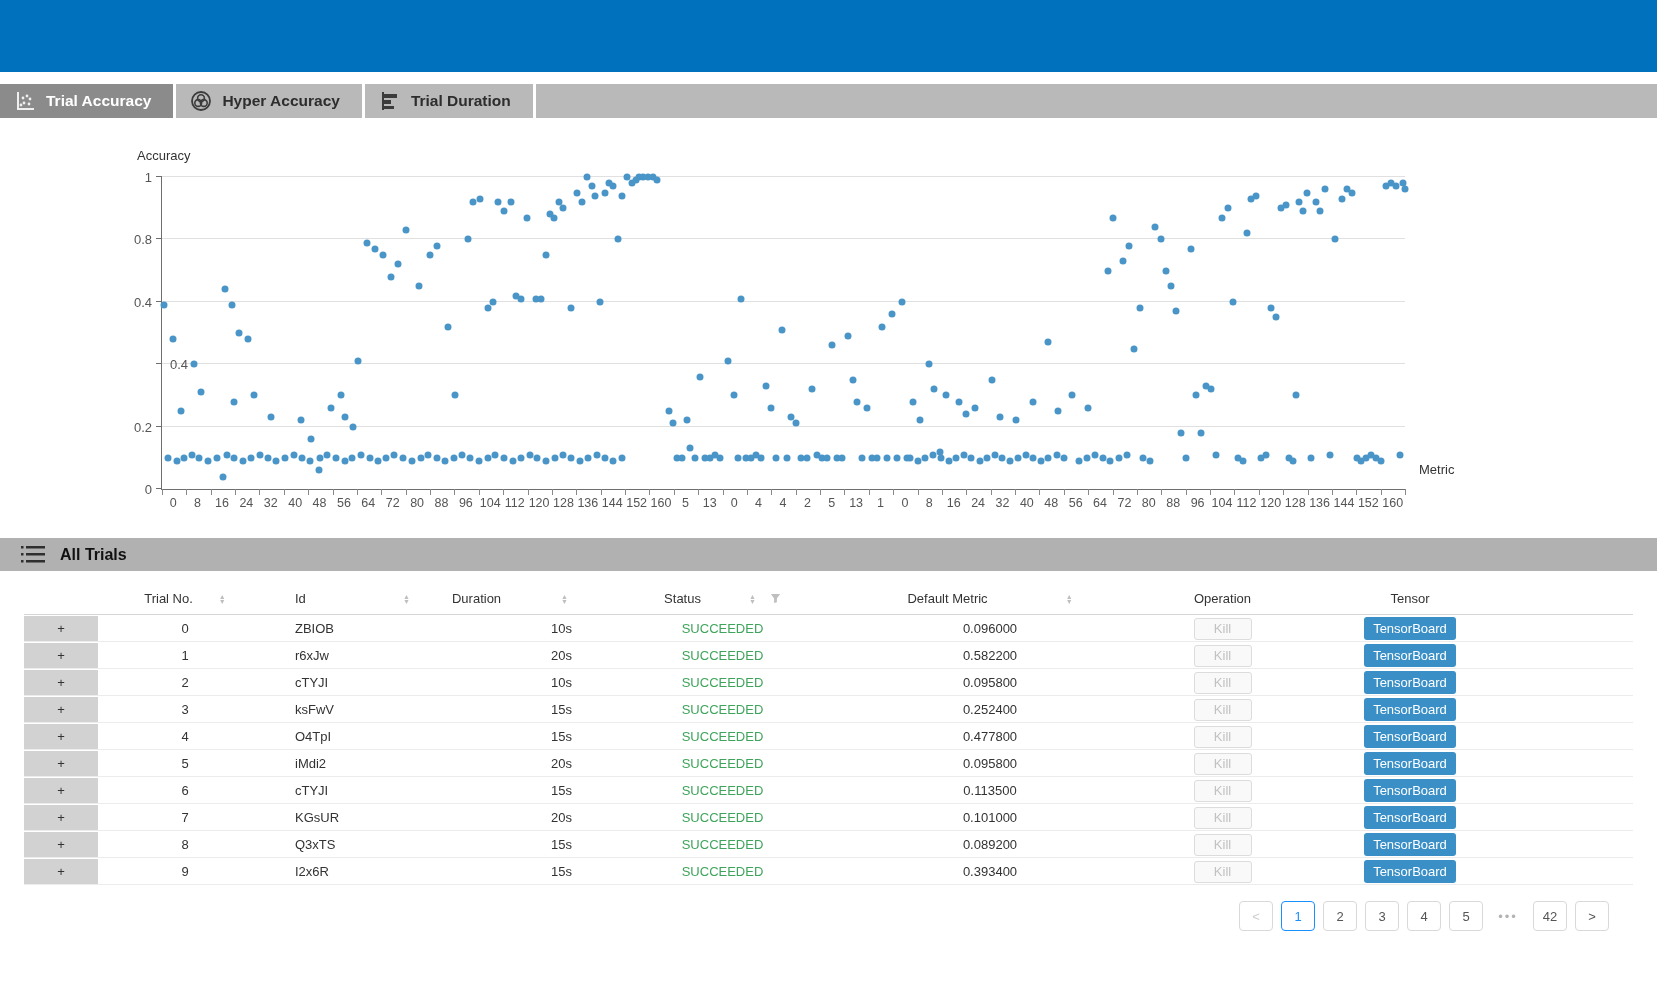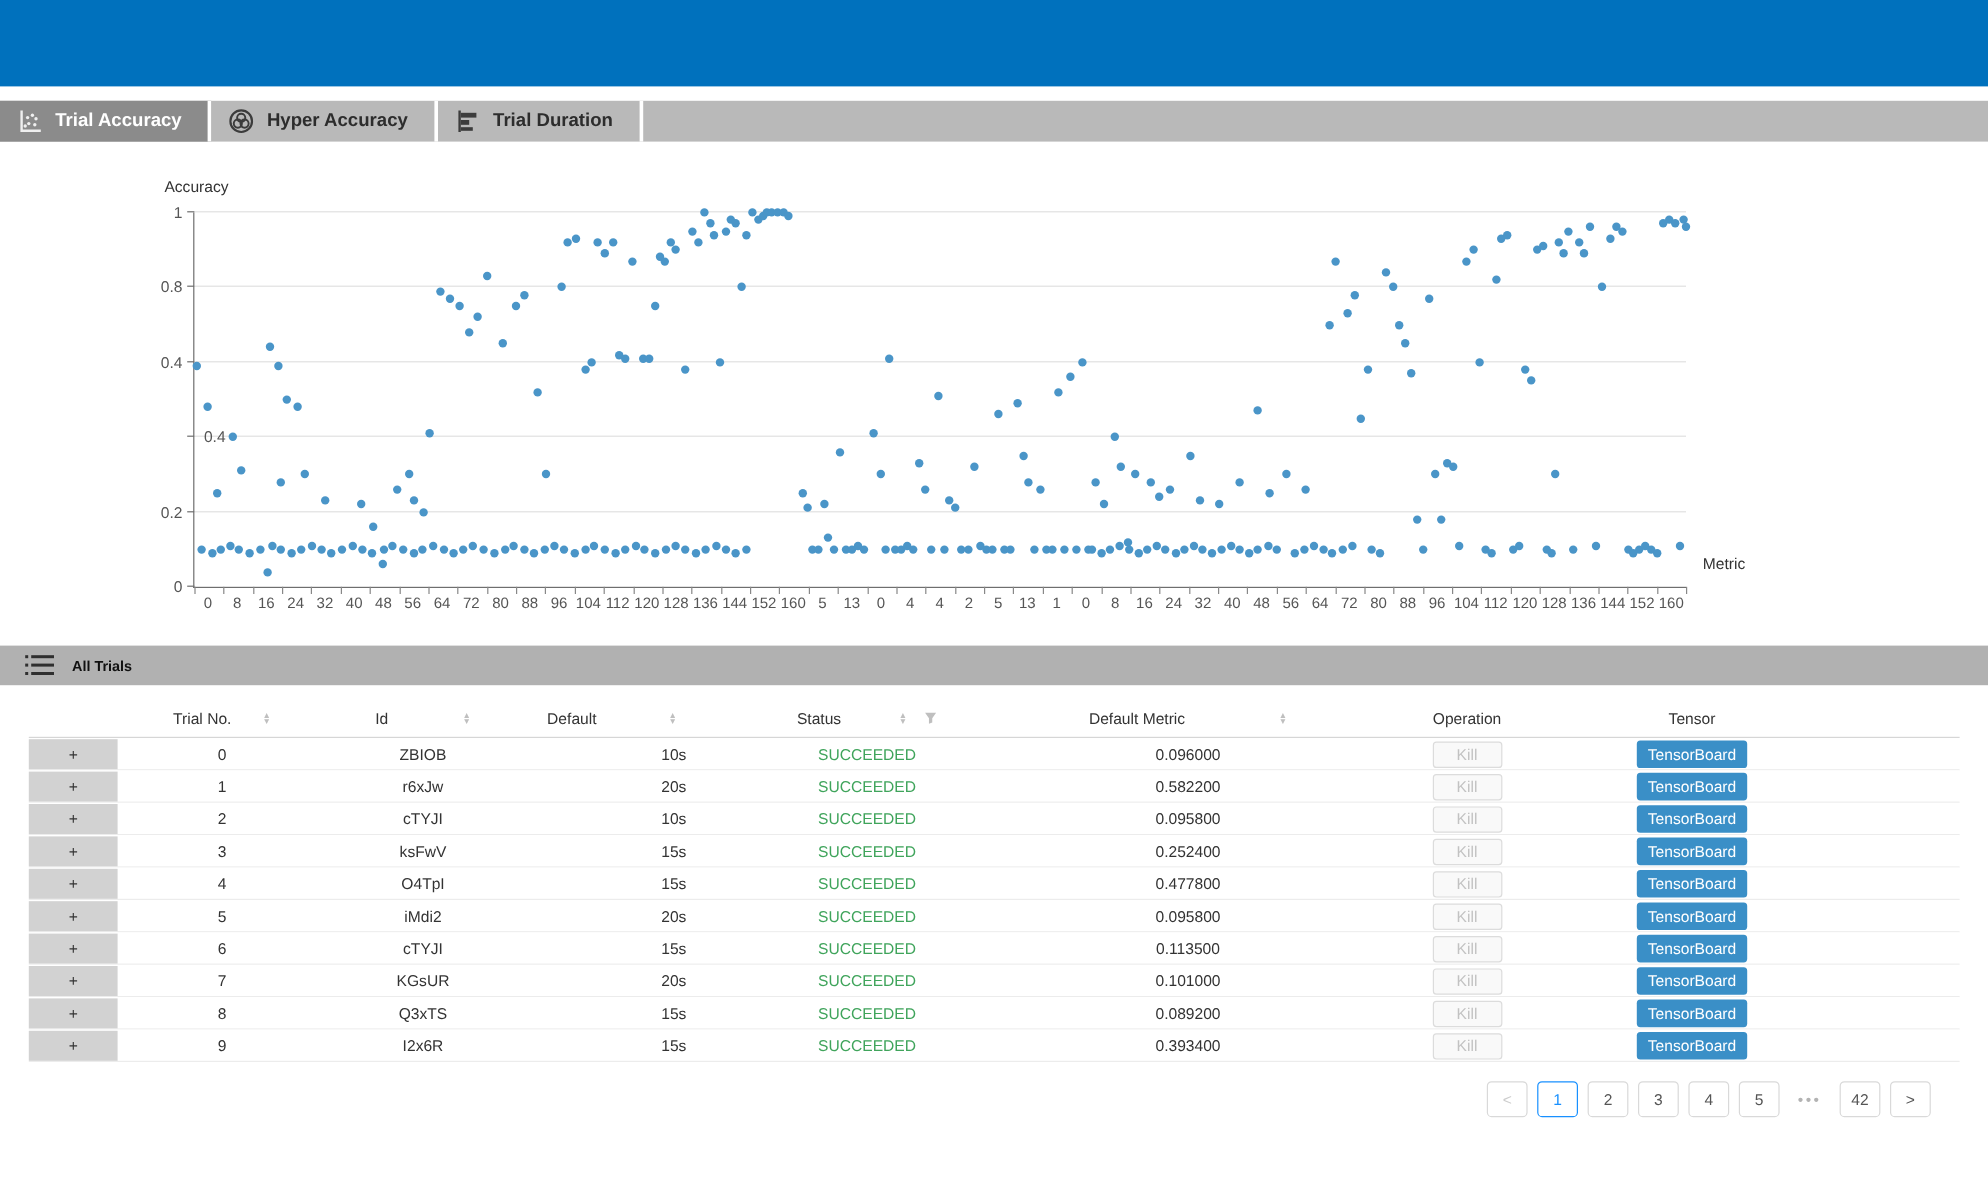--- a/index.html
+++ b/index.html
@@ -33,29 +33,29 @@
   .ytick-mark { position:absolute; left:-6px; width:6px; height:1px; background:#6e6e6e; }
   .xtick-mark { position:absolute; top:100%; width:1px; height:6px; background:#888; }
   .dot { position:absolute; width:7px; height:7px; border-radius:50%; background:#4a95c8;
          transform:translate(-50%,50%); }
   .xlabels { position:absolute; left:161px; top:378px; width:1244px; display:flex; }
   .xlabels span { flex:1; text-align:center; font-size:12.5px; color:#555; }
   .xname { position:absolute; left:100%; margin-left:14px; bottom:12px; font-size:13px; color:#333; white-space:nowrap; }
 
   
   .section-bar { height:33px; background:#b1b1b1; display:flex; align-items:center; padding-left:20px; gap:14px; }
-  .section-bar .title { font-size:12px; font-weight:bold; color:#111; }
+  .section-bar .title { font-size:16px; font-weight:bold; color:#111; }
 
   
   .table { margin:12px 24px 0 24px; }
   .trow { display:grid; grid-template-columns:76px 170px 140px 200px 225px 310px 155px 220px;
           align-items:center; height:27px; border-bottom:1px solid #ececec; background:#fff; }
   .thead { height:32px; border-bottom:1px solid #d6d6d6; color:#8e8e8e; font-size:13px; }
   .cell { display:flex; align-items:center; justify-content:center; font-size:13px; color:#333; }
-  .cell.left { justify-content:center; padding-left:25px; }
+  .cell.left { justify-content:space-between; padding-left:25px; }
   .cell.right { justify-content:flex-end; padding-right:38px; }
   .sorter { display:inline-flex; flex-direction:column; line-height:5px; font-size:7px; color:#bfbfbf;
             margin-left:26px; cursor:pointer; }
   .filter-ic { color:#bfbfbf; font-size:10px; margin-left:14px; cursor:pointer; }
   .expander { background:#d2d2d2; height:25px; margin:1px 2px 1px 0; display:flex; align-items:center;
               justify-content:center; font-size:13px; color:#333; cursor:pointer; }
   .status-succeeded { color:#3fa45b; }
   .btn-kill { width:58px; height:22px; border:1px solid #dcdcdc; border-radius:3px; background:#f9f9f9;
               color:#c2c2c2; font-size:13px; cursor:not-allowed; }
   .btn-tb { width:92px; height:23px; border:none; border-radius:3px; background:#3a8fc7; color:#fff;
@@ -542,21 +542,21 @@
         </span>
     </div>
     <div class="cell left">
       <span>Id</span>
       <span class="sorter" style="margin-left:62px;">
           <span>▲</span>
           <span>▼</span>
         </span>
     </div>
     <div class="cell">
-      <span>Default</span>
+      <span>Duration</span>
       <span class="sorter" style="margin-left:60px;">
           <span>▲</span>
           <span>▼</span>
         </span>
     </div>
     <div class="cell">
       <span>Status</span>
       <span class="sorter" style="margin-left:48px;">
           <span>▲</span>
           <span>▼</span>

